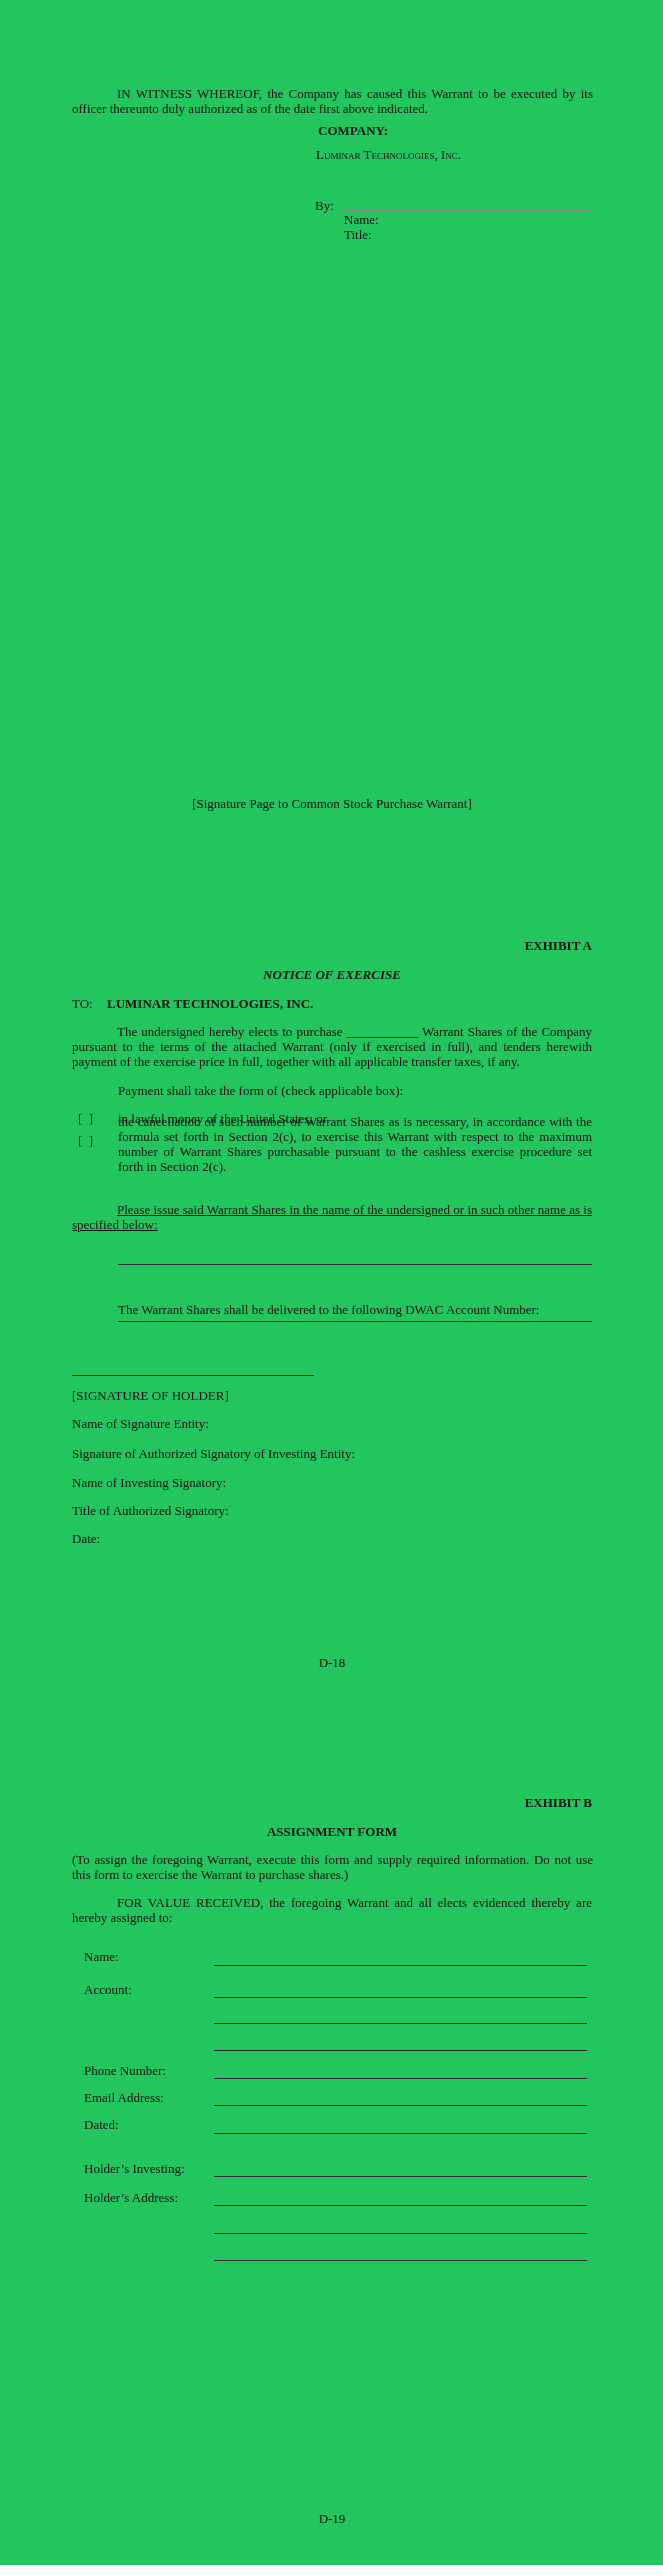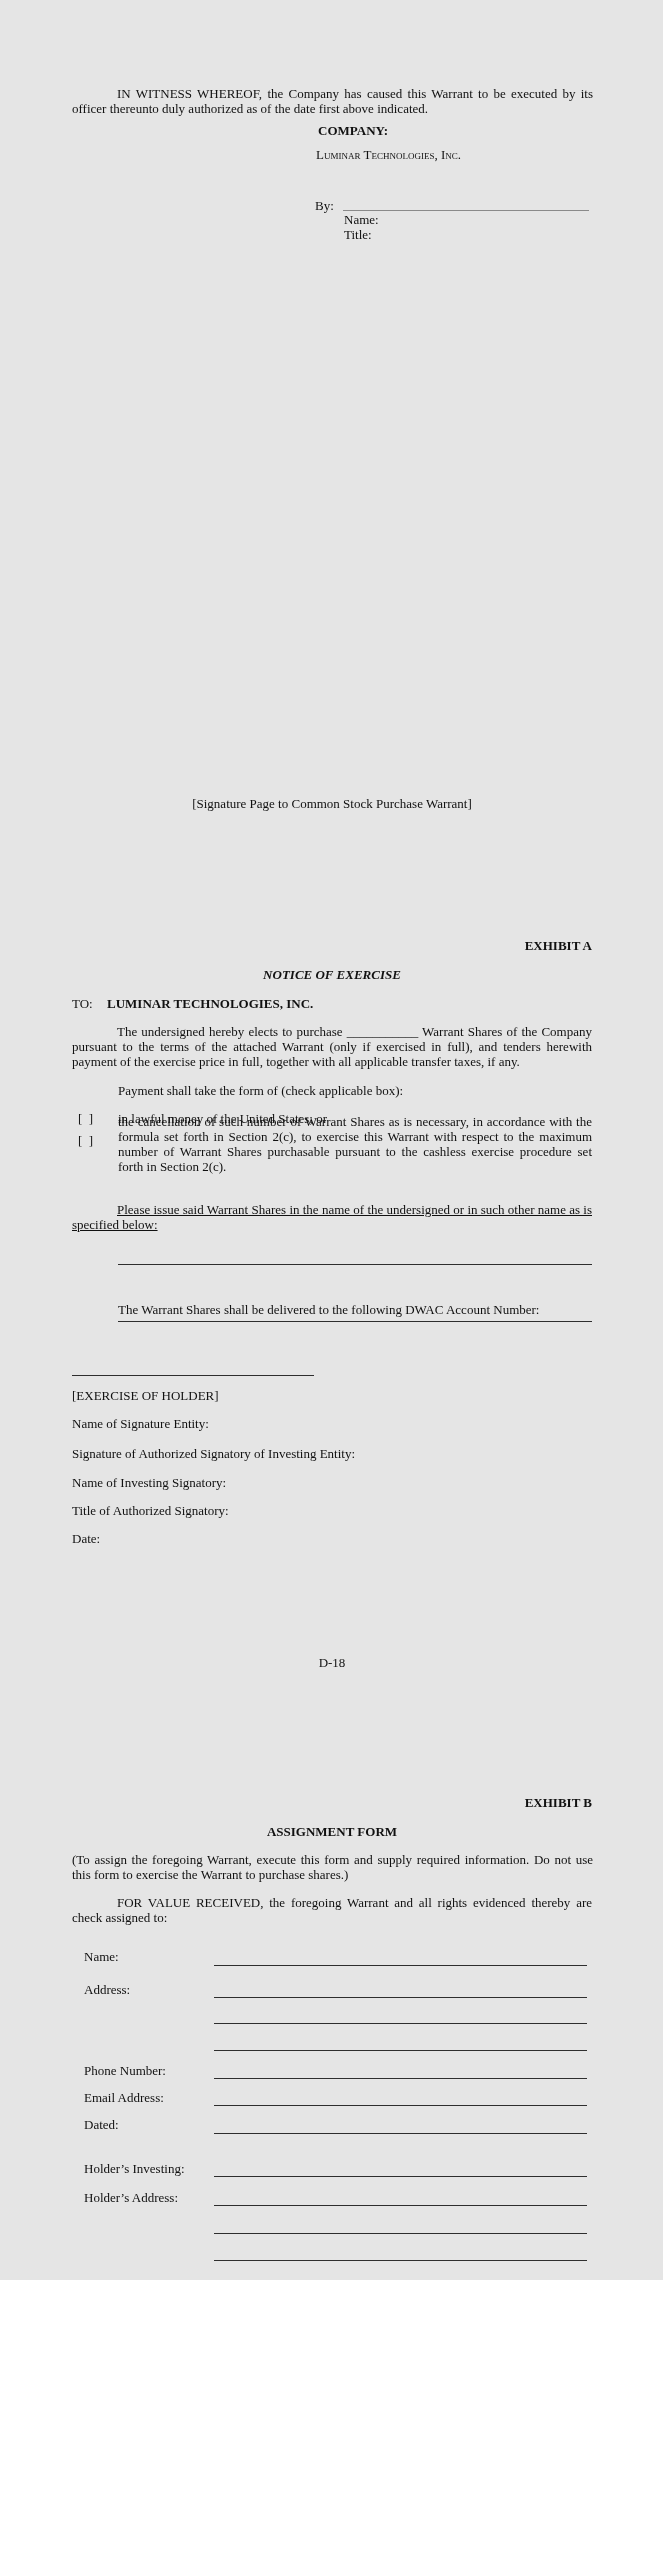--- a/index.html
+++ b/index.html
@@ -1,20 +1,20 @@
 <!DOCTYPE html>
 <html style="font-size:10px"><head>
 <meta charset="utf-8">
 <style>
   html,body{margin:0;padding:0;background:#ffffff;}
   .canvas{
     position:relative;
     width:664px;
-    height:2280px;
-    background:#e5e5e5;
+    height:2565px;
+    background:#22c55e;
     font-family:"Liberation Serif","DejaVu Serif",serif;
     font-size:13px;
     color:#111;
     overflow:hidden;
   }
   .abs{position:absolute;line-height:15px;white-space:nowrap;}
   .para{position:absolute;line-height:15px;text-align:justify;}
   .indent{text-indent:45px;}
   .bold{font-weight:bold;}
   .italic{}
@@ -66,44 +66,44 @@
 
     <p class="para indent" style="top:1202px;left:72px;width:520px;margin:0;text-decoration:underline;">Please issue said Warrant Shares in the name of the undersigned or in such other name as is specified below:</p>
 
     <div class="rule" style="top:1264px;left:118px;width:474px;"></div>
 
     <div class="abs" style="top:1278px;left:118px;margin-top:24px;">The Warrant Shares shall be delivered to the following DWAC Account Number:</div>
 
     <div class="rule" style="top:1321px;left:118px;width:474px;"></div>
 
     <div class="rule" style="top:1375px;left:72px;width:242px;"></div>
-    <div class="abs" style="top:1388px;left:72px;">[EXERCISE OF HOLDER]</div>
+    <div class="abs" style="top:1388px;left:72px;">[SIGNATURE OF HOLDER]</div>
 
     <div class="abs" style="top:1416px;left:72px;">Name of Signature Entity:</div>
     <div class="abs italic" style="top:1446px;left:72px;">Signature of Authorized Signatory of Investing Entity:</div>
     <div class="abs" style="top:1475px;left:72px;">Name of Investing Signatory:</div>
     <div class="abs" style="top:1503px;left:72px;">Title of Authorized Signatory:</div>
     <div class="abs" style="top:1531px;left:72px;">Date:</div>
 
     <div class="abs center" style="top:1655px;">D-18</div>
   </section>
 
   <section>
     <div class="abs bold right-al" style="top:1795px;left:72px;width:520px;">EXHIBIT B</div>
 
     <div class="abs bold center" style="top:1824px;">ASSIGNMENT FORM</div>
 
     <p class="para italic" style="top:1852px;left:72px;width:521px;margin:0;">(To assign the foregoing Warrant, execute this form and supply required information. Do not use this form to exercise the Warrant to purchase shares.)</p>
 
-    <p class="para indent" style="top:1895px;left:72px;width:520px;margin:0;">FOR VALUE RECEIVED, the foregoing Warrant and all rights evidenced thereby are check assigned to:</p>
+    <p class="para indent" style="top:1895px;left:72px;width:520px;margin:0;">FOR VALUE RECEIVED, the foregoing Warrant and all elects evidenced thereby are hereby assigned to:</p>
 
     <div class="abs" style="top:1949px;left:84px;">Name:</div>
     <div class="rule" style="top:1965px;left:214px;width:373px;"></div>
 
-    <div class="abs" style="top:1982px;left:84px;">Address:</div>
+    <div class="abs" style="top:1982px;left:84px;">Account:</div>
     <div class="rule" style="top:1997px;left:214px;width:373px;"></div>
     <div class="rule" style="top:2023px;left:214px;width:373px;"></div>
     <div class="rule" style="top:2050px;left:214px;width:373px;"></div>
 
     <div class="abs" style="top:2063px;left:84px;">Phone Number:</div>
     <div class="rule" style="top:2078px;left:214px;width:373px;"></div>
 
     <div class="abs" style="top:2090px;left:84px;">Email Address:</div>
     <div class="rule" style="top:2105px;left:214px;width:373px;"></div>
 

